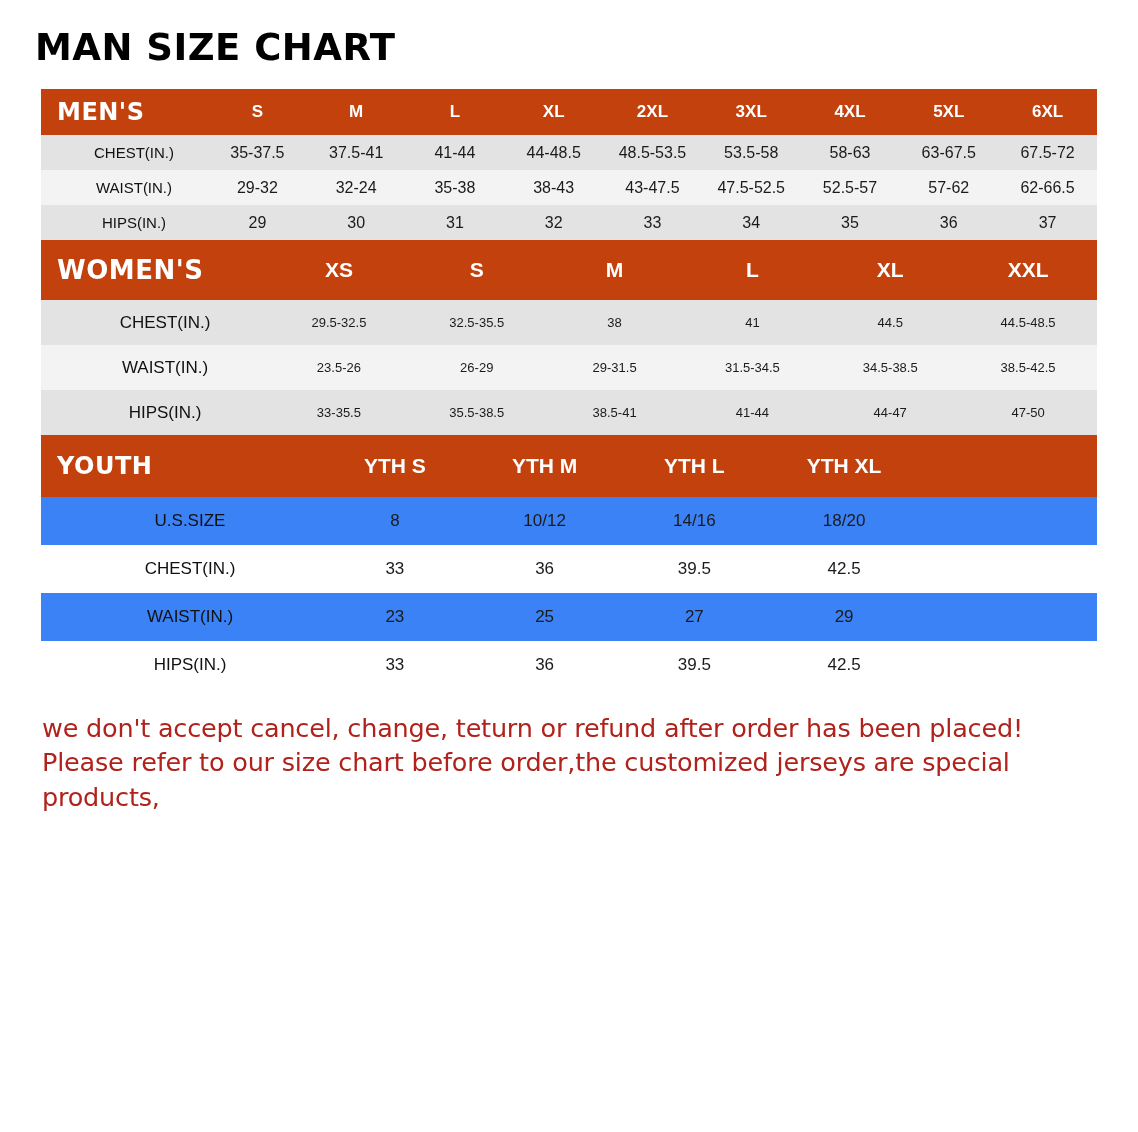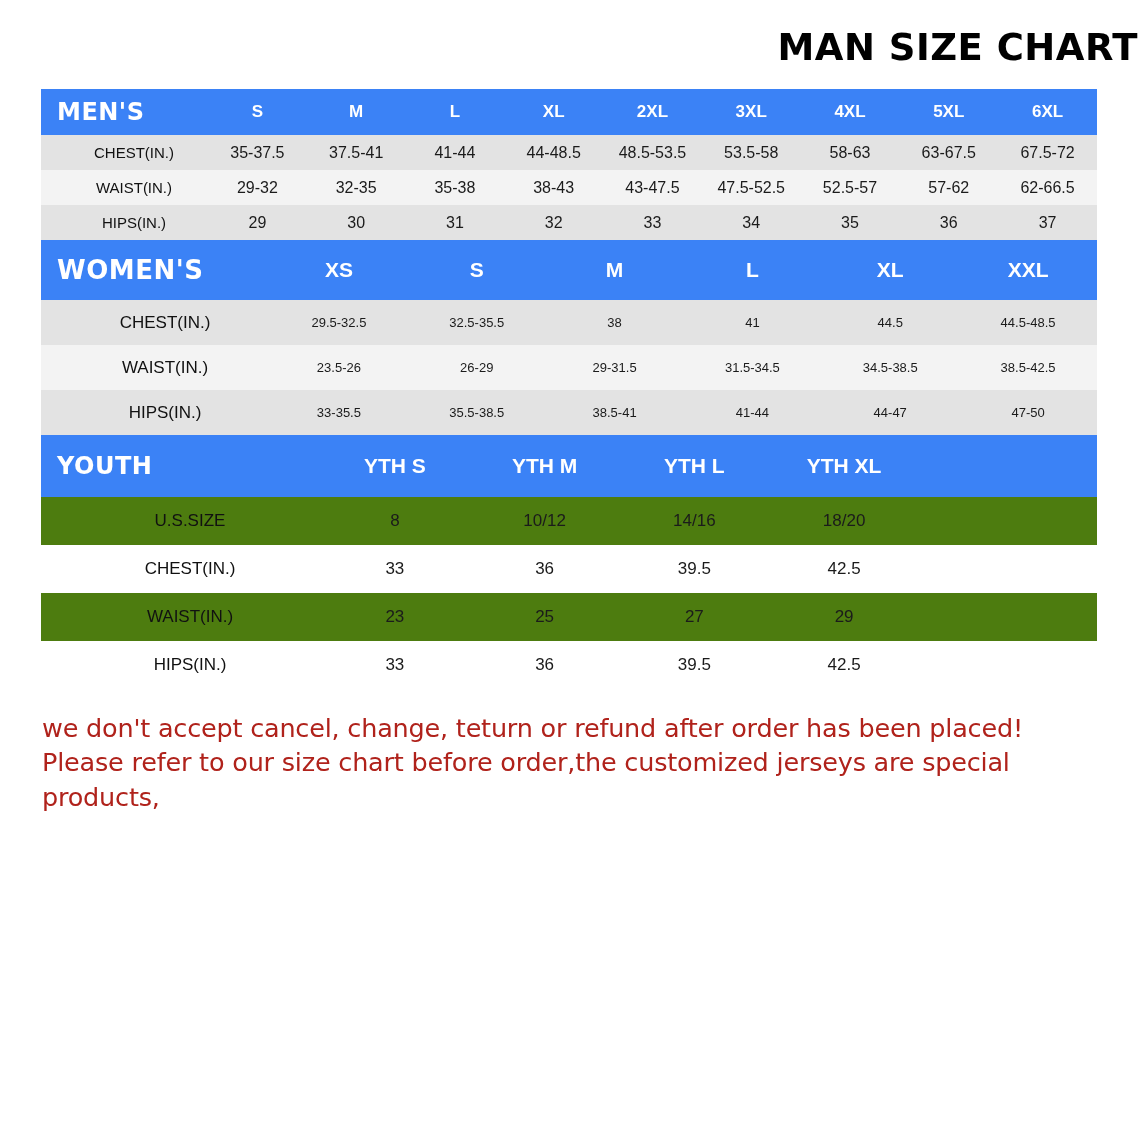--- a/index.html
+++ b/index.html
@@ -34,25 +34,26 @@
     font-family: "DejaVu Sans", sans-serif;
     font-weight: bold;
     font-size: 68px;
     letter-spacing: 2px;
     color: #000000;
     line-height: 1;
   }
 
   
   .section-title {
-    text-align: right;
+    text-align: left;
     font-family: "DejaVu Sans", sans-serif;
     font-weight: bold;
     color: #000000;
     letter-spacing: 0.5px;
+    margin-left: 35px;
   }
   .title-man   { font-size: 37px; margin-top: 26px; margin-bottom: 20px; }
   .title-women { font-size: 37px; margin-top: 36px; margin-bottom: 22px; }
   .title-youth { font-size: 37px; margin-top: 44px; margin-bottom: 22px; }
 
   
   .table-wrap {
     margin: 0 41px;
   }
   table.size-table {
@@ -62,21 +63,21 @@
   }
   table.size-table th,
   table.size-table td {
     text-align: center;
     font-family: "Liberation Sans", sans-serif;
     color: #1b1b1b;
     white-space: nowrap;
   }
   
   table.size-table thead tr {
-    background: #3b82f6;
+    background: #c2410c;
   }
   table.size-table thead th {
     color: #ffffff;
     font-weight: bold;
   }
   table.size-table thead th.rowhead {
     text-align: left;
     padding-left: 16px;
     font-family: "DejaVu Sans", sans-serif;
     letter-spacing: 0.5px;
@@ -100,21 +101,21 @@
   #women-table thead th { font-size: 21px; height: 58px; }
   #women-table thead th.rowhead { font-size: 26px; }
   #women-table tbody td { font-size: 13px; height: 43px; }
   #women-table tbody td.rowhead { font-size: 17px; }
 
   
   #youth-table thead th { font-size: 21px; height: 60px; }
   #youth-table thead th.rowhead { font-size: 24px; }
   #youth-table tbody td { font-size: 17px; height: 46px; }
   #youth-table tbody td.rowhead { font-size: 17px; }
-  #youth-table tbody tr.odd  { background: #4d7c0f; }
+  #youth-table tbody tr.odd  { background: #3b82f6; }
   #youth-table tbody tr.even { background: #ffffff; }
 
   
   .note {
     margin: 22px 42px 0 42px;
     color: #B0221B;
     font-family: "DejaVu Sans", sans-serif;
     font-size: 25.5px;
     line-height: 1.35;
     text-align: left;
@@ -153,21 +154,21 @@
           <td>44-48.5</td>
           <td>48.5-53.5</td>
           <td>53.5-58</td>
           <td>58-63</td>
           <td>63-67.5</td>
           <td>67.5-72</td>
         </tr>
         <tr class="even">
           <td class="rowhead">WAIST(IN.)</td>
           <td>29-32</td>
-          <td>32-35</td>
+          <td>32-24</td>
           <td>35-38</td>
           <td>38-43</td>
           <td>43-47.5</td>
           <td>47.5-52.5</td>
           <td>52.5-57</td>
           <td>57-62</td>
           <td>62-66.5</td>
         </tr>
         <tr class="odd">
           <td class="rowhead">HIPS(IN.)</td>

